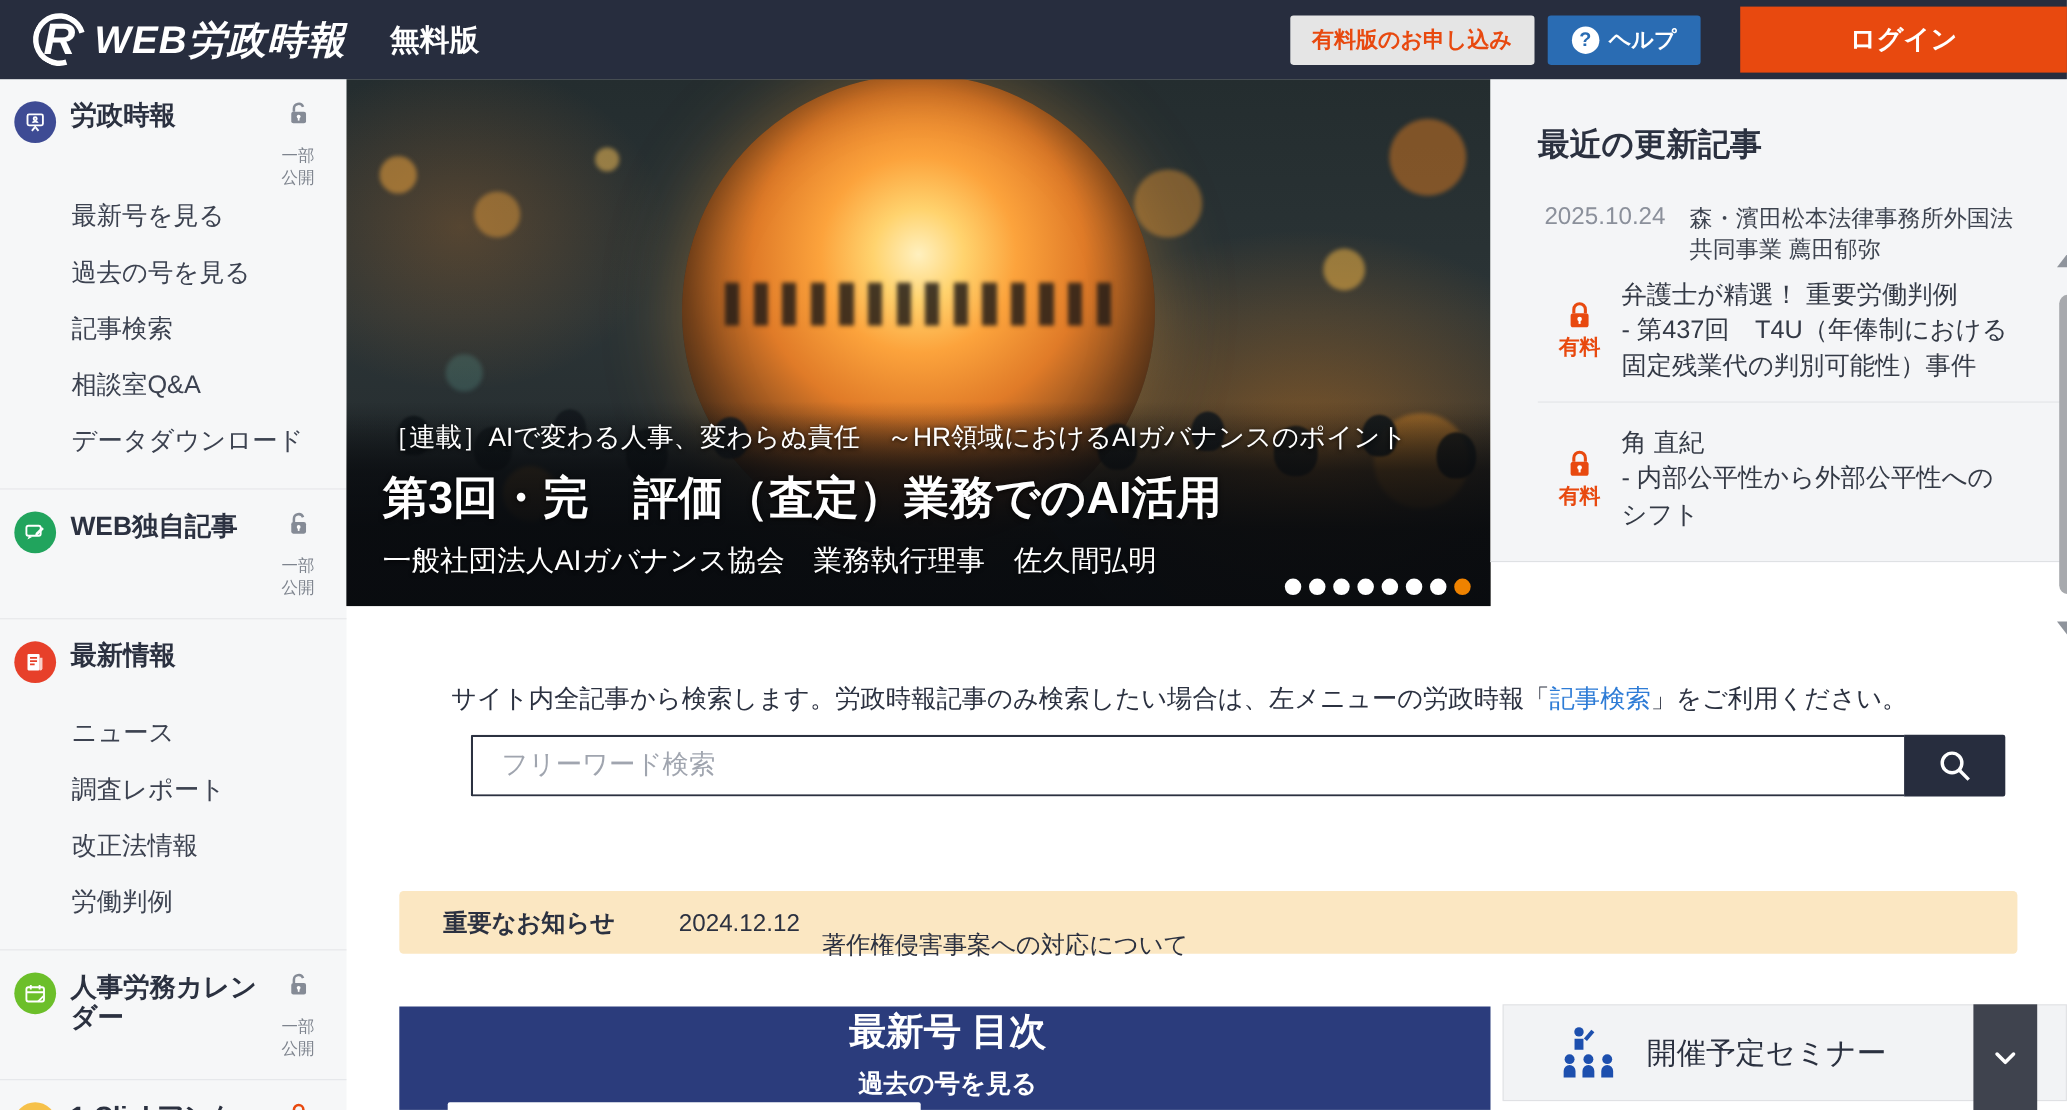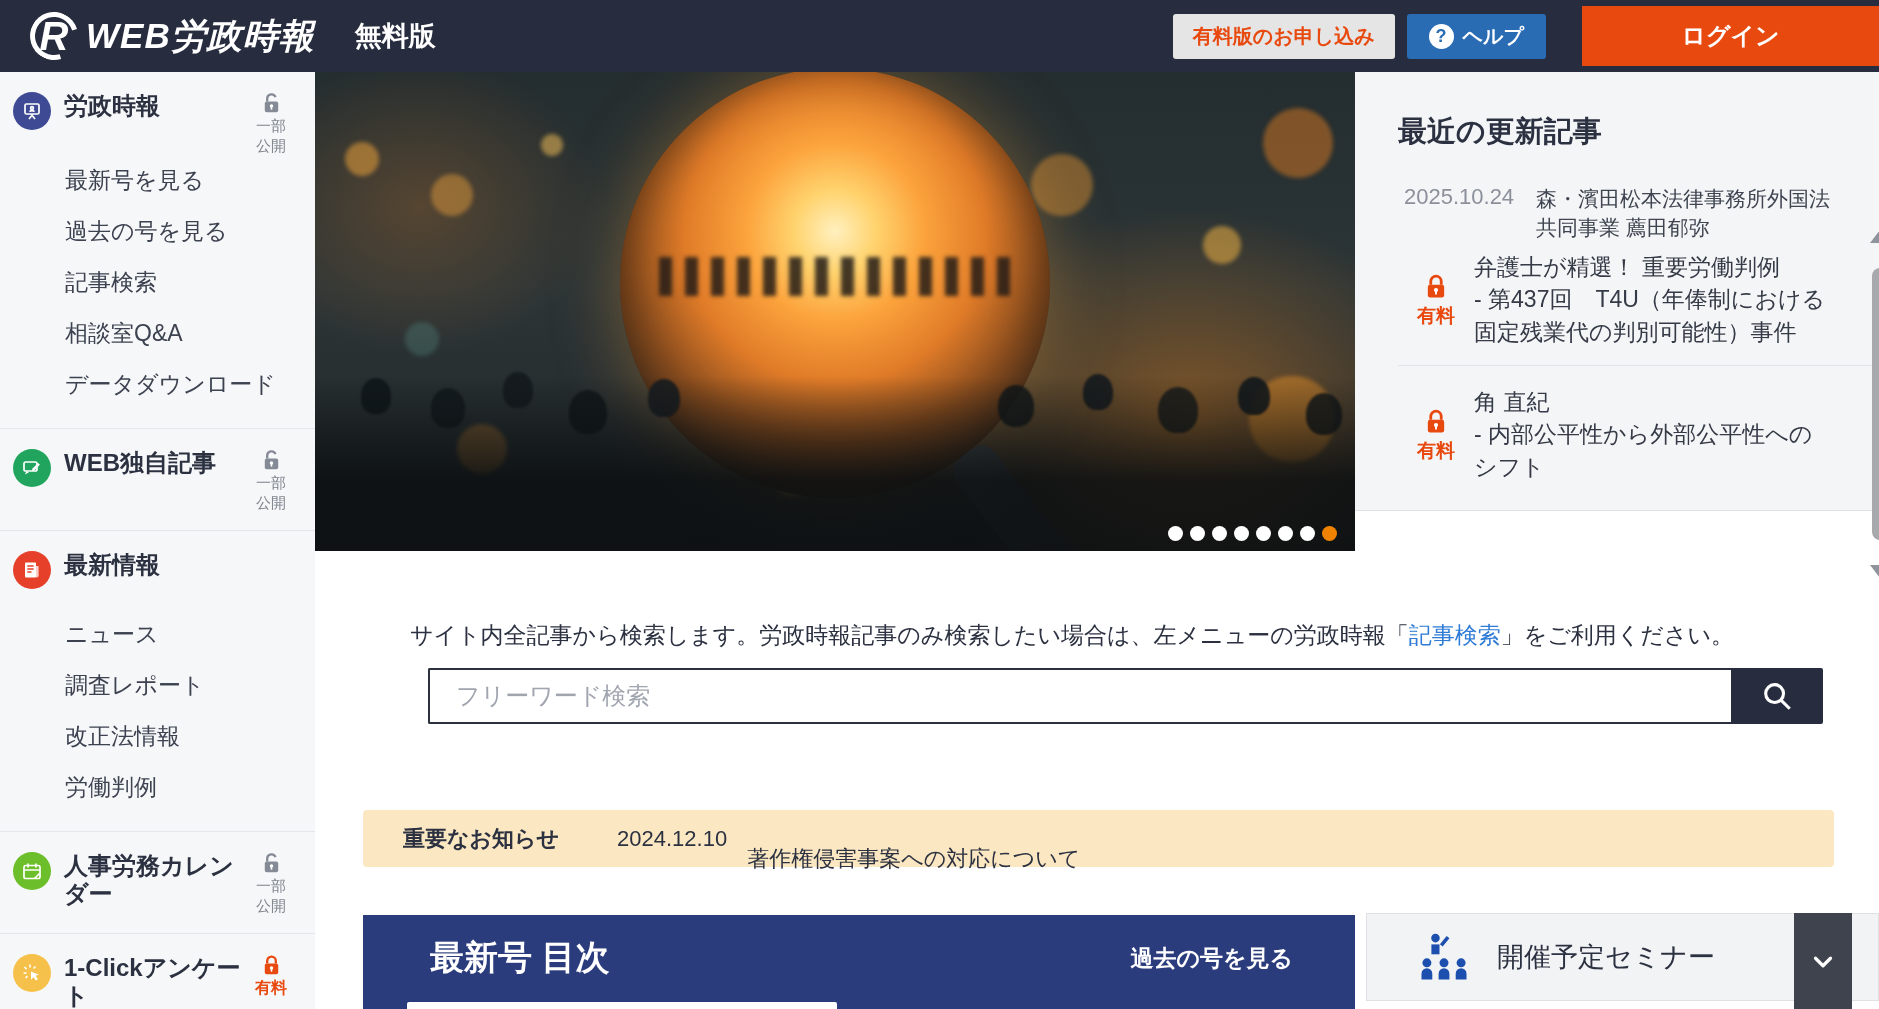--- a/index.html
+++ b/index.html
@@ -25,21 +25,21 @@
   .btn-login{background:#e8490f;color:#fff;font-weight:700;font-size:24px;width:297px;height:60px;margin-left:36px;border-radius:0;}
   
   .sidebar{position:absolute;left:0;top:72px;width:315px;bottom:0;background:#f6f7f8;box-sizing:border-box;}
   .side-section{padding:20px 0 18px;border-bottom:1px solid #e5e6e9;}
   .side-header{display:flex;align-items:flex-start;min-height:58px;padding:0 20px 0 13px;cursor:pointer;}
   .circle-icon{width:38px;height:38px;border-radius:50%;display:flex;align-items:center;justify-content:center;flex:none;}
   .circle-icon svg{width:24px;height:24px;}
   .ci-navy{background:#3e4b94;} .ci-green{background:#21a45d;} .ci-red{background:#e7402a;}
   .ci-lgreen{background:#6cbf2a;} .ci-yellow{background:#f6c14a;}
   .side-title{font-size:24px;font-weight:700;color:#2b3140;margin-left:13px;flex:1;line-height:1.15;}
-  .badge{display:flex;flex-direction:column;align-items:center;width:48px;flex:none;gap:1px;}
+  .badge{display:flex;flex-direction:column;align-items:center;width:48px;flex:none;gap:17px;}
   .badge svg{width:23px;height:23px;}
   .badge-lines{font-size:15px;color:#7e848e;line-height:1.3;text-align:center;}
   .badge-paid-text{font-size:16px;color:#e8490f;font-weight:700;}
   .side-item{font-size:23px;color:#3c4250;padding-left:65px;height:51px;line-height:51px;cursor:pointer;}
   
   .hero{position:absolute;left:315px;top:72px;width:1040px;height:479px;overflow:hidden;cursor:pointer;
     background:
       radial-gradient(420px 320px at 84% 72%, rgba(235,135,30,.45), transparent 65%),
       radial-gradient(300px 240px at 10% 28%, rgba(190,115,45,.30), transparent 62%),
       linear-gradient(180deg,#242d2f 0%,#2b3436 45%,#22272a 100%);}
@@ -109,21 +109,21 @@
     justify-content:center;border-radius:0 2px 2px 0;cursor:pointer;}
   .search-btn svg{width:34px;height:34px;}
   
   .notice{position:absolute;left:363px;top:810px;width:1471px;height:57px;background:#fbe7c2;border-radius:4px;
     display:flex;align-items:center;padding-left:40px;box-sizing:border-box;cursor:pointer;}
   .notice-label{font-weight:800;font-size:22px;color:#2b3140;}
   .notice-date{margin-left:58px;font-size:22px;color:#2b3140;}
   .notice-text{margin-left:20px;font-size:22px;color:#2b3140;margin-top:40px;}
   
   .toc{position:absolute;left:363px;top:915px;width:992px;height:94px;background:#2b3c7c;}
-  .toc-head{display:flex;align-items:center;height:86px;padding:0 62px 0 67px;}
+  .toc-head{display:flex;align-items:center;height:86px;padding:0 62px 0 67px;flex-direction:column;}
   .toc-title{color:#fff;font-weight:800;font-size:34px;flex:1;}
   .toc-link{color:#fff;font-weight:700;font-size:23px;cursor:pointer;}
   .toc-card{position:absolute;left:44px;top:87px;width:430px;height:10px;background:#fff;border-radius:2px 2px 0 0;}
   
   .seminar{position:absolute;left:1366px;top:913px;width:513px;height:88px;background:#f2f3f5;
     border:1px solid #e0e1e4;box-sizing:border-box;display:flex;align-items:center;}
   .seminar-icon{margin-left:50px;width:54px;height:54px;flex:none;}
   .seminar-title{margin-left:26px;font-size:27px;color:#2b3140;}
   .seminar-toggle{position:absolute;right:26px;top:-1px;width:58px;height:97px;background:#3f434e;
     display:flex;align-items:center;justify-content:center;cursor:pointer;}
@@ -270,20 +270,25 @@
     </div>
   </div>
 </div>
 
 <div class="hero">
   <span class="bokeh"></span>
   <div class="lens"></div>
   <div class="lens-handle"></div>
   <span class="heads"></span>
   <div class="hero-floor"></div>
+  <div class="hero-caption">
+    <div class="hero-series">［連載］AIで変わる人事、変わらぬ責任　～HR領域におけるAIガバナンスのポイント</div>
+    <div class="hero-title">第3回・完　評価（査定）業務でのAI活用</div>
+    <div class="hero-author">一般社団法人AIガバナンス協会　業務執行理事　佐久間弘明</div>
+  </div>
   <div class="hero-dots">
       <span class="dot"></span>
       <span class="dot"></span>
       <span class="dot"></span>
       <span class="dot"></span>
       <span class="dot"></span>
       <span class="dot"></span>
       <span class="dot"></span>
       <span class="dot active"></span>
     </div>
@@ -347,21 +352,21 @@
   <div class="search-btn">
     <svg viewBox="0 0 24 24">
       <circle cx="10.3" cy="10.3" r="6.3" fill="none" stroke="#fff" stroke-width="2.2"></circle>
       <path d="M15.2 15.2L21 21" stroke="#fff" stroke-width="2.2"></path>
     </svg>
   </div>
 </div>
 
 <div class="notice">
   <span class="notice-label">重要なお知らせ</span>
-  <span class="notice-date">2024.12.10</span>
+  <span class="notice-date">2024.12.12</span>
   <span class="notice-text">著作権侵害事案への対応について</span>
 </div>
 
 <div class="toc">
   <div class="toc-head">
     <span class="toc-title">最新号 目次</span>
     <span class="toc-link">過去の号を見る</span>
   </div>
   <div class="toc-card"></div>
 </div>

